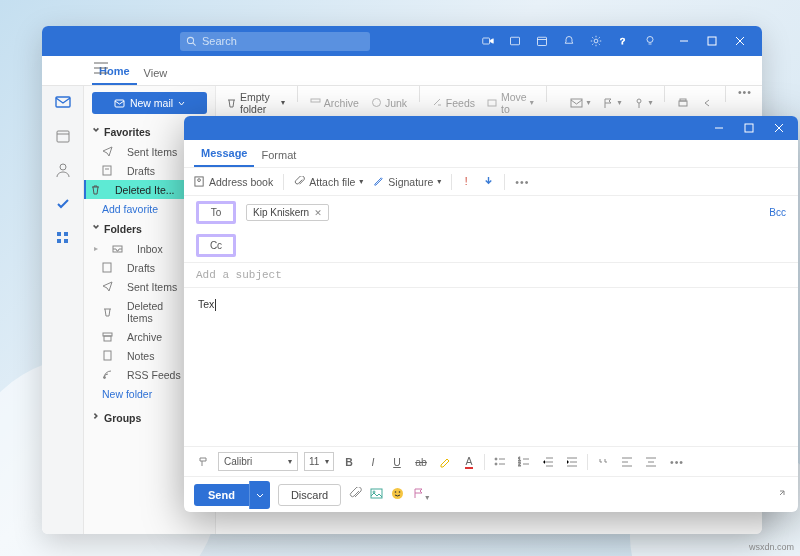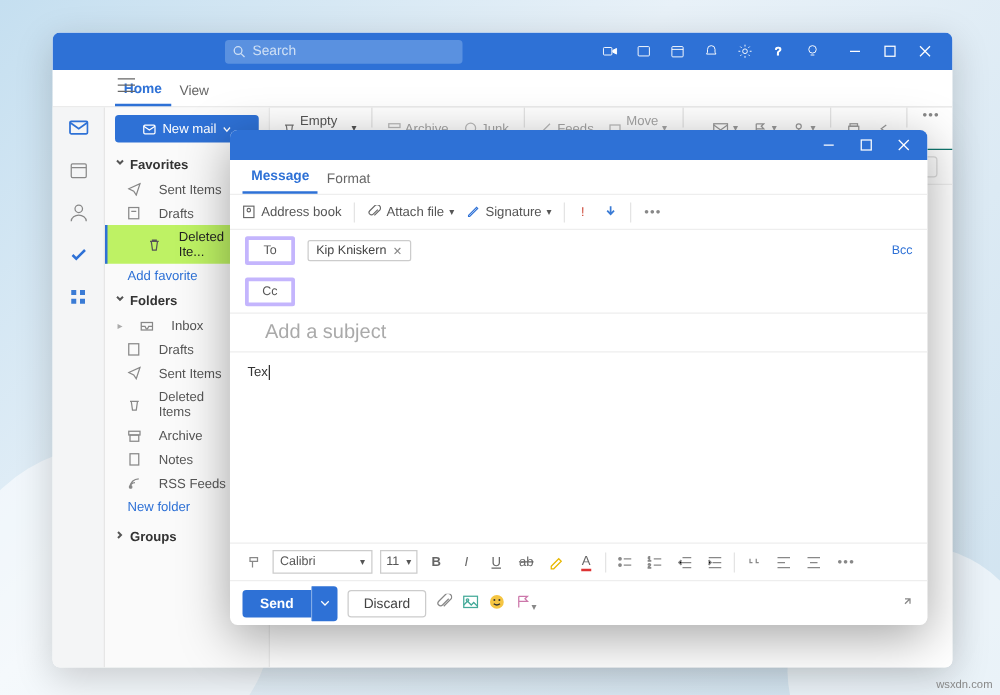--- a/index.html
+++ b/index.html
@@ -21,45 +21,45 @@
 .tab{padding:7px 7px 6px 7px;cursor:pointer;}
 .tab.active{color:#2e71d6;border-bottom:2px solid #2e71d6;font-weight:600;}
 .content-row{flex:1;display:flex;min-height:0;}
 .leftrail{width:42px;background:#f4f5f6;border-right:1px solid #e6e6e6;display:flex;flex-direction:column;align-items:center;padding-top:6px;gap:14px;}
 .leftrail>div{width:20px;height:20px;display:flex;align-items:center;justify-content:center;}
 .sidebar{width:132px;background:#fafafa;border-right:1px solid #ececec;font-size:10.5px;color:#444;display:flex;flex-direction:column;padding-top:6px;overflow:hidden;}
 .new-mail-btn{margin:0 8px 8px 8px;height:22px;background:#2e71d6;color:#fff;border-radius:3px;display:flex;align-items:center;justify-content:center;font-size:10.5px;gap:5px;}
 .section-hdr{display:flex;align-items:flex-start;padding:4px 8px;font-weight:600;color:#333;font-size:10.5px;}
 .section-hdr svg{width:8px;height:8px;margin-right:4px;stroke:#555;fill:none;stroke-width:2;}
 .folder{display:flex;align-items:center;padding:3.5px 8px 3.5px 18px;gap:14px;color:#555;}
-.folder.active{background:#bef264;border-left:2px solid #2e71d6;padding-left:32px;color:#222;}
+.folder.active{background:#5eead4;border-left:2px solid #2e71d6;padding-left:4px;color:#222;}
 .folder .cnt{margin-left:auto;font-size:9.5px;color:#888;}
 .folder .cnt.blue{color:#2e71d6;font-weight:600;}
 .link{padding:4px 8px 4px 18px;color:#2e71d6;}
 .main-area{flex:1;display:flex;flex-direction:column;}
 .toolbar{height:34px;display:flex;padding:0 10px;gap:12px;font-size:10.5px;color:#a5a5a5;border-bottom:1px solid #0f766e;}
 .toolbar .sep{width:1px;height:16px;background:#e4e4e4;}
 .tb-item{display:flex;align-items:center;gap:3px;}
 .list-header{height:28px;display:flex;align-items:center;padding:0 12px;gap:8px;font-size:12px;color:#333;border-bottom:1px solid #eee;background:#fff;}
 .filter-pill{font-size:10px;color:#666;border:1px solid #ddd;border-radius:3px;padding:2px 8px;margin-left:auto;display:flex;align-items:center;gap:4px;}
 .list-body{flex:1;background:#fff;}
-.compose-window{position:absolute;left:184px;top:104px;width:558px;height:396px;background:#fff;border-radius:6px;box-shadow:0 10px 40px rgba(0,0,0,0.35);display:flex;flex-direction:column;overflow:hidden;}
+.compose-window{position:absolute;left:184px;top:116px;width:614px;height:396px;background:#fff;border-radius:6px;box-shadow:0 10px 40px rgba(0,0,0,0.35);display:flex;flex-direction:column;overflow:hidden;}
 .compose-title{height:24px;background:#2e71d6;display:flex;align-items:center;justify-content:flex-end;padding:0 4px;}
 .compose-title>div{width:30px;height:24px;display:flex;align-items:center;justify-content:center;}
 .compose-tabs{height:28px;display:flex;align-items:end;padding-left:10px;font-size:11px;color:#666;border-bottom:1px solid #eee;}
 .compose-toolbar{height:28px;display:flex;align-items:center;padding:0 10px;gap:10px;font-size:10.5px;color:#555;border-bottom:1px solid #eee;}
 .ct-item{display:flex;align-items:center;gap:4px;}
 .ct-item svg{width:11px;height:11px;}
 .fields{border-bottom:1px solid #eee;}
 .field-row{display:flex;align-items:center;padding:5px 12px;font-size:10.5px;}
 .field-label{width:40px;text-align:center;border:3px solid #c4b5fd;border-radius:2px;padding:3px 0;font-size:10px;color:#555;margin-right:10px;}
 .chip{border:1px solid #ccc;border-radius:2px;padding:2px 6px;font-size:10px;color:#444;display:flex;align-items:center;gap:5px;}
 .chip .x{color:#888;font-size:9px;}
 .bcc{margin-left:auto;color:#2e71d6;font-size:10px;}
-.subject-row{padding:6px 28px;font-size:16px;color:#aaa;border-bottom:1px solid #eee;}
+.subject-row{padding:6px 12px;font-size:11px;color:#aaa;border-bottom:1px solid #eee;font-family:Liberation Mono, monospace;}
 .body-area{flex:1;padding:10px 14px;font-size:10.5px;color:#333;position:relative;}
 .caret{display:inline-block;width:1px;height:12px;background:#333;vertical-align:middle;margin-left:1px;}
 .format-bar{height:30px;border-top:1px solid #eee;display:flex;align-items:center;padding:0 10px;gap:6px;font-size:10.5px;color:#555;}
 .font-select{border:1px solid #ccc;height:19px;padding:0 5px;font-size:10px;display:flex;align-items:center;min-width:80px;}
 .size-select{border:1px solid #ccc;height:19px;width:30px;padding:0 4px;font-size:10px;display:flex;align-items:center;}
 .fb-icon{width:18px;display:flex;justify-content:center;color:#666;}
 .send-bar{height:36px;display:flex;align-items:center;padding:0 10px;gap:8px;border-top:1px solid #eee;}
 .send-btn{display:flex;align-items:center;font-weight:bold;}
 .send-btn .main{background:#2e71d6;color:#fff;padding:5px 14px;border-radius:3px 0 0 3px;font-size:11px;}
 .send-btn .drop{background:#2e71d6;color:#fff;padding:5px 6px;border-radius:0 3px 3px 0;border-left:1px solid #5a91e0;}

